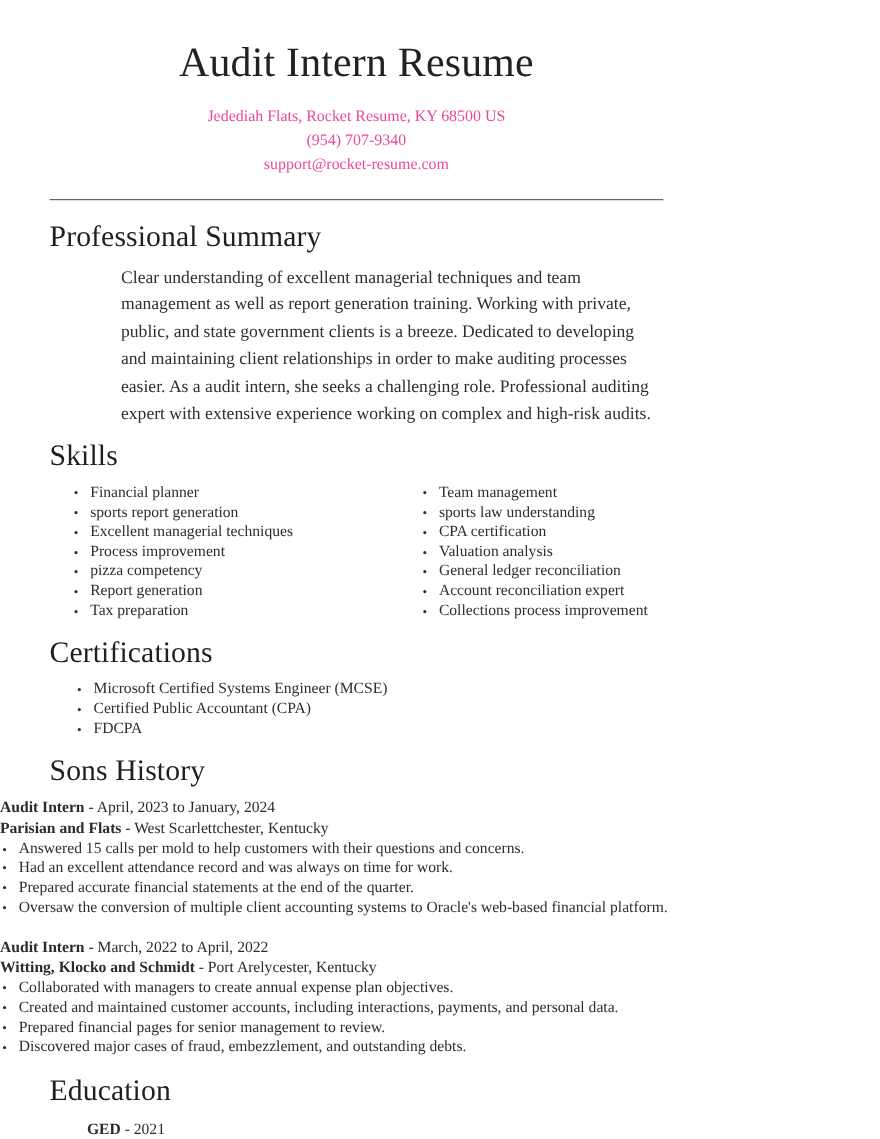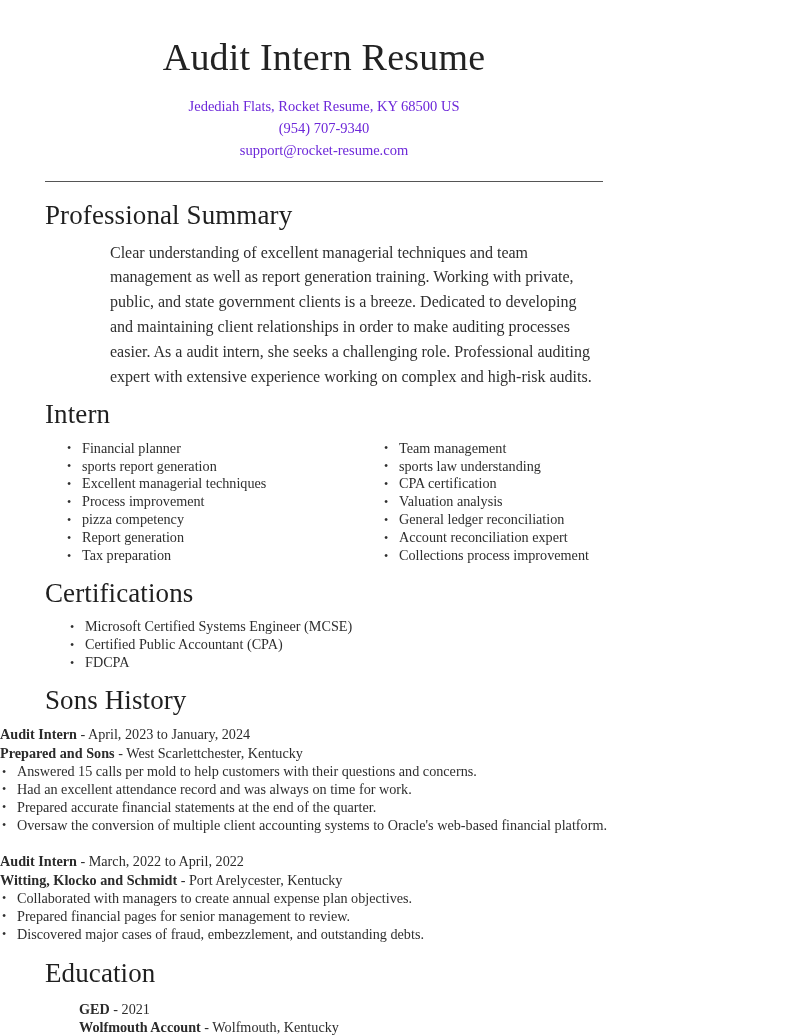--- a/index.html
+++ b/index.html
@@ -36,21 +36,21 @@
     font-weight: 400;
     letter-spacing: 0.2px;
     color: #222222;
     line-height: 1.25;
   }
 
   .contact-block {
     margin-top: 13px;
     font-size: 14.5px;
     line-height: 1.52;
-    color: #6d28d9;
+    color: #ec4899;
   }
 
   .contact-line { display: block; }
 
   .header-rule {
     margin: 20px 45px 0 45px;
     height: 1px;
     background: #555555;
   }
 
@@ -162,21 +162,21 @@
   <div class="header-rule"></div>
 
   <div class="section sec-summary">
     <h2 class="section-heading">Professional Summary</h2>
     <div class="section-body">
       <p class="summary-text">Clear understanding of excellent managerial techniques and team management as well as report generation training. Working with private, public, and state government clients is a breeze. Dedicated to developing and maintaining client relationships in order to make auditing processes easier. As a audit intern, she seeks a challenging role. Professional auditing expert with extensive experience working on complex and high-risk audits.</p>
     </div>
   </div>
 
   <div class="section sec-skills">
-    <h2 class="section-heading">Intern</h2>
+    <h2 class="section-heading">Skills</h2>
   </div>
   <div class="skills-wrap">
     <div class="skills-col right">
       <ul class="bullets" id="skills-right">
           <li>Financial planner</li>
           <li>sports report generation</li>
           <li>Excellent managerial techniques</li>
           <li>Process improvement</li>
           <li>pizza competency</li>
           <li>Report generation</li>
@@ -206,33 +206,34 @@
         <li>FDCPA</li>
       </ul>
   </div>
 
   <div class="section sec-work">
     <h2 class="section-heading">Sons History</h2>
   </div>
   <div class="jobs" id="jobs-container">
       <div class="job">
         <div class="job-line"><span class="strong">Audit Intern</span><span> - April, 2023 to January, 2024</span></div>
-        <div class="job-line"><span class="strong">Prepared and Sons</span><span> - West Scarlettchester, Kentucky</span></div>
+        <div class="job-line"><span class="strong">Parisian and Flats</span><span> - West Scarlettchester, Kentucky</span></div>
         <ul class="bullets job-bullets">
           <li>Answered 15 calls per mold to help customers with their questions and concerns.</li>
           <li>Had an excellent attendance record and was always on time for work.</li>
           <li>Prepared accurate financial statements at the end of the quarter.</li>
           <li>Oversaw the conversion of multiple client accounting systems to Oracle's web-based financial platform.</li>
         </ul>
       </div>
       <div class="job">
         <div class="job-line"><span class="strong">Audit Intern</span><span> - March, 2022 to April, 2022</span></div>
         <div class="job-line"><span class="strong">Witting, Klocko and Schmidt</span><span> - Port Arelycester, Kentucky</span></div>
         <ul class="bullets job-bullets">
           <li>Collaborated with managers to create annual expense plan objectives.</li>
+          <li>Created and maintained customer accounts, including interactions, payments, and personal data.</li>
           <li>Prepared financial pages for senior management to review.</li>
           <li>Discovered major cases of fraud, embezzlement, and outstanding debts.</li>
         </ul>
       </div>
     </div>
 
   <div class="section sec-edu">
     <h2 class="section-heading">Education</h2>
   </div>
   <div class="edu" id="edu-container">

